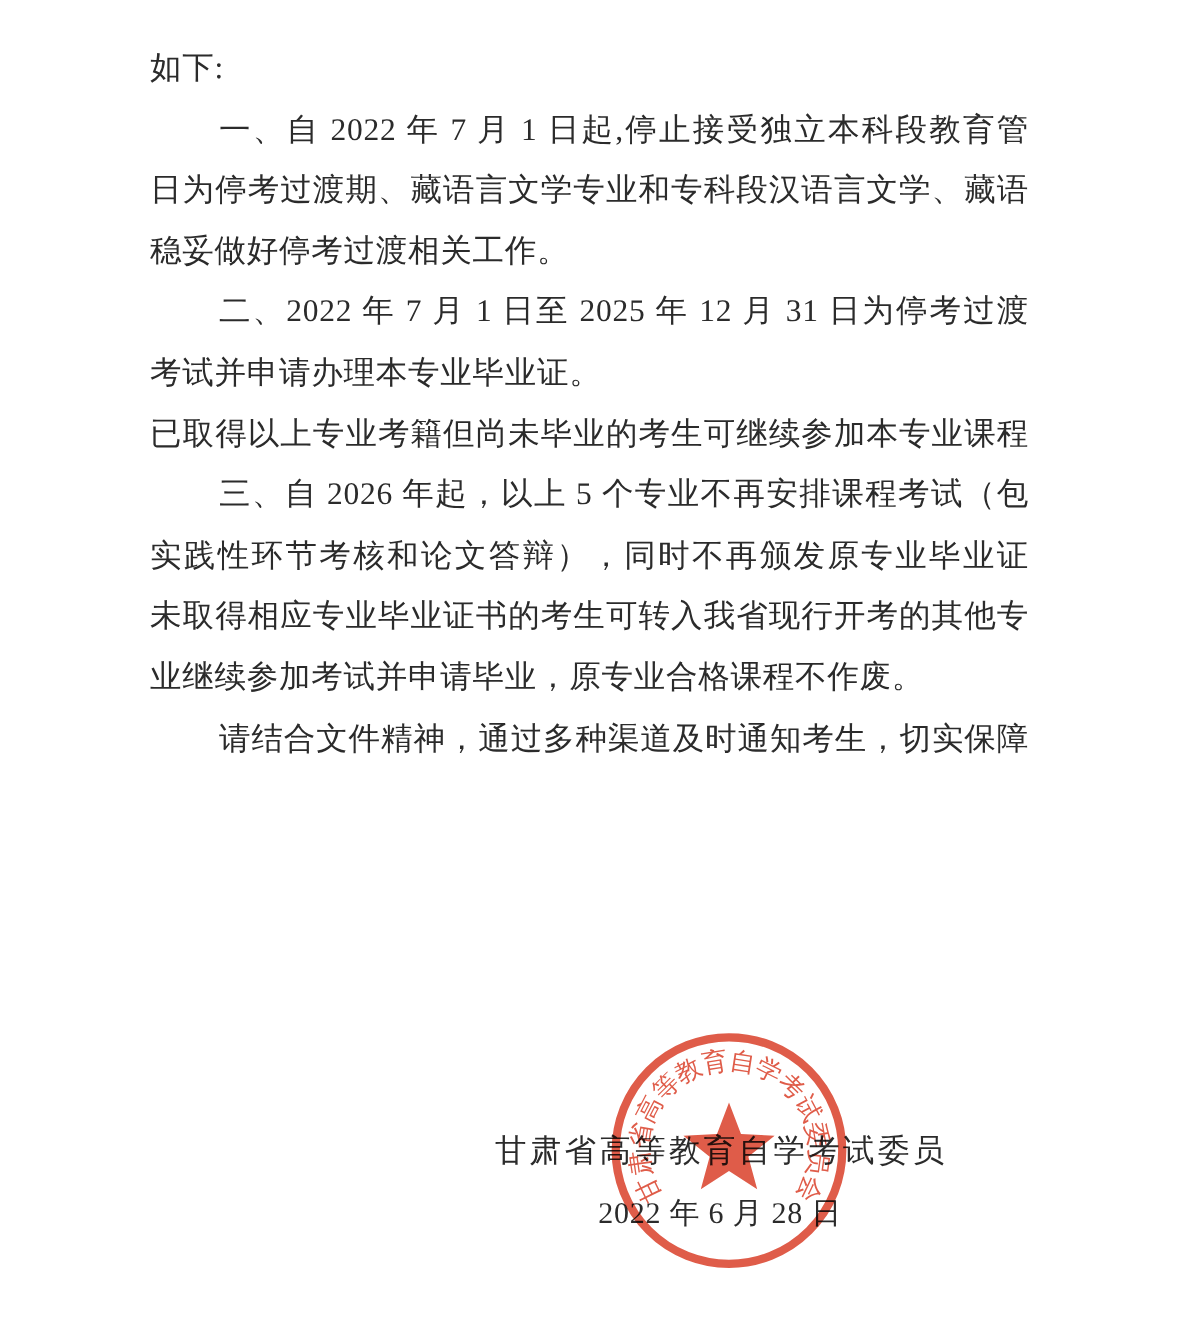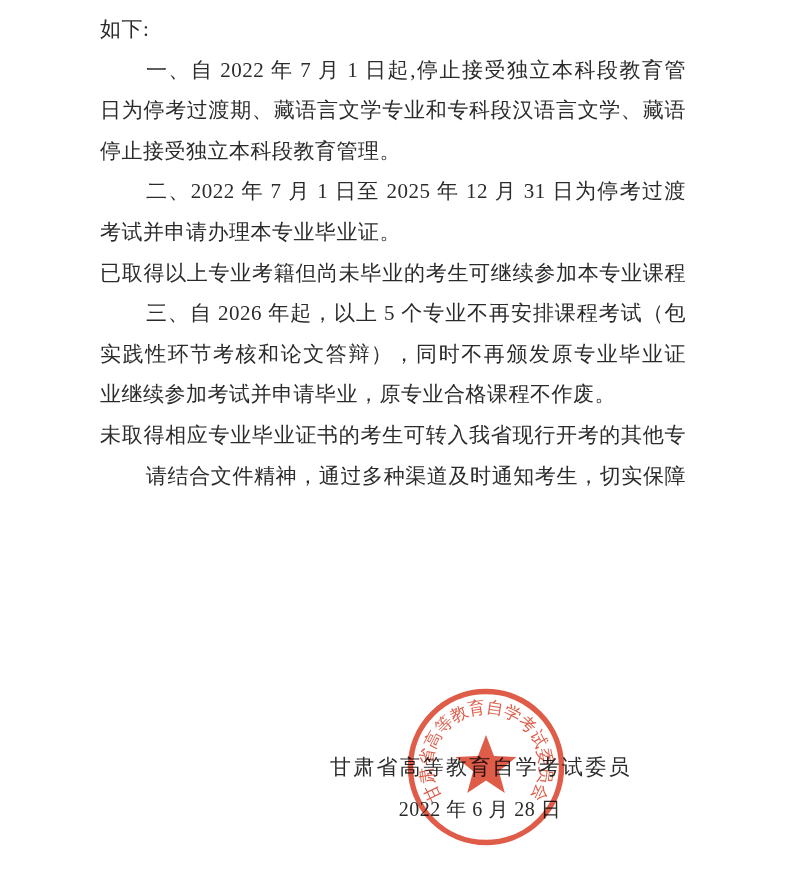--- a/index.html
+++ b/index.html
@@ -8,21 +8,21 @@
     background: #ffffff;
     overflow: hidden;
   }
   body {
     position: relative;
     font-family: "Liberation Serif", "DejaVu Serif", serif;
     color: #2b2b2b;
   }
   .body-text {
     position: absolute;
-    left: 100px; top: 9px;
+    left: 100px; top: 25px;
     width: 586px;
     font-size: 21px;
     line-height: 40.6px;
     letter-spacing: 0.5px;
   }
   .line {
     height: 40.6px;
     overflow: hidden;
   }
   .line.indent { text-indent: 46px; }
@@ -77,28 +77,28 @@
   }
 </style>
 </head>
 <body style="color: rgb(43, 43, 43); background: rgb(255, 255, 255);">
 
 <div class="body-text">
   <div>
       <div class="line">如下:</div>
       <div class="line indent j">一、自 2022 年 7 月 1 日起,停止接受独立本科段教育管理、</div>
       <div class="line j">日为停考过渡期、藏语言文学专业和专科段汉语言文学、藏语言</div>
-      <div class="line">停止接受独立本科段教育管理。</div>
+      <div class="line">稳妥做好停考过渡相关工作。</div>
       <div class="line indent j">二、2022 年 7 月 1 日至 2025 年 12 月 31 日为停考过渡期，</div>
       <div class="line">考试并申请办理本专业毕业证。</div>
       <div class="line j">已取得以上专业考籍但尚未毕业的考生可继续参加本专业课程</div>
       <div class="line indent j">三、自 2026 年起，以上 5 个专业不再安排课程考试（包括</div>
       <div class="line j">实践性环节考核和论文答辩），同时不再颁发原专业毕业证书，</div>
+      <div class="line j">未取得相应专业毕业证书的考生可转入我省现行开考的其他专</div>
       <div class="line">业继续参加考试并申请毕业，原专业合格课程不作废。</div>
-      <div class="line j">未取得相应专业毕业证书的考生可转入我省现行开考的其他专</div>
       <div class="line indent j">请结合文件精神，通过多种渠道及时通知考生，切实保障</div>
     </div>
 </div>
 
 <div class="sign-block">
   <div class="signature">甘肃省高等教育自学考试委员会</div>
   <div class="date">2022 年 6 月 28 日</div>
 </div>
 
 <svg class="seal" viewBox="0 0 160 160" xmlns="http://www.w3.org/2000/svg">

